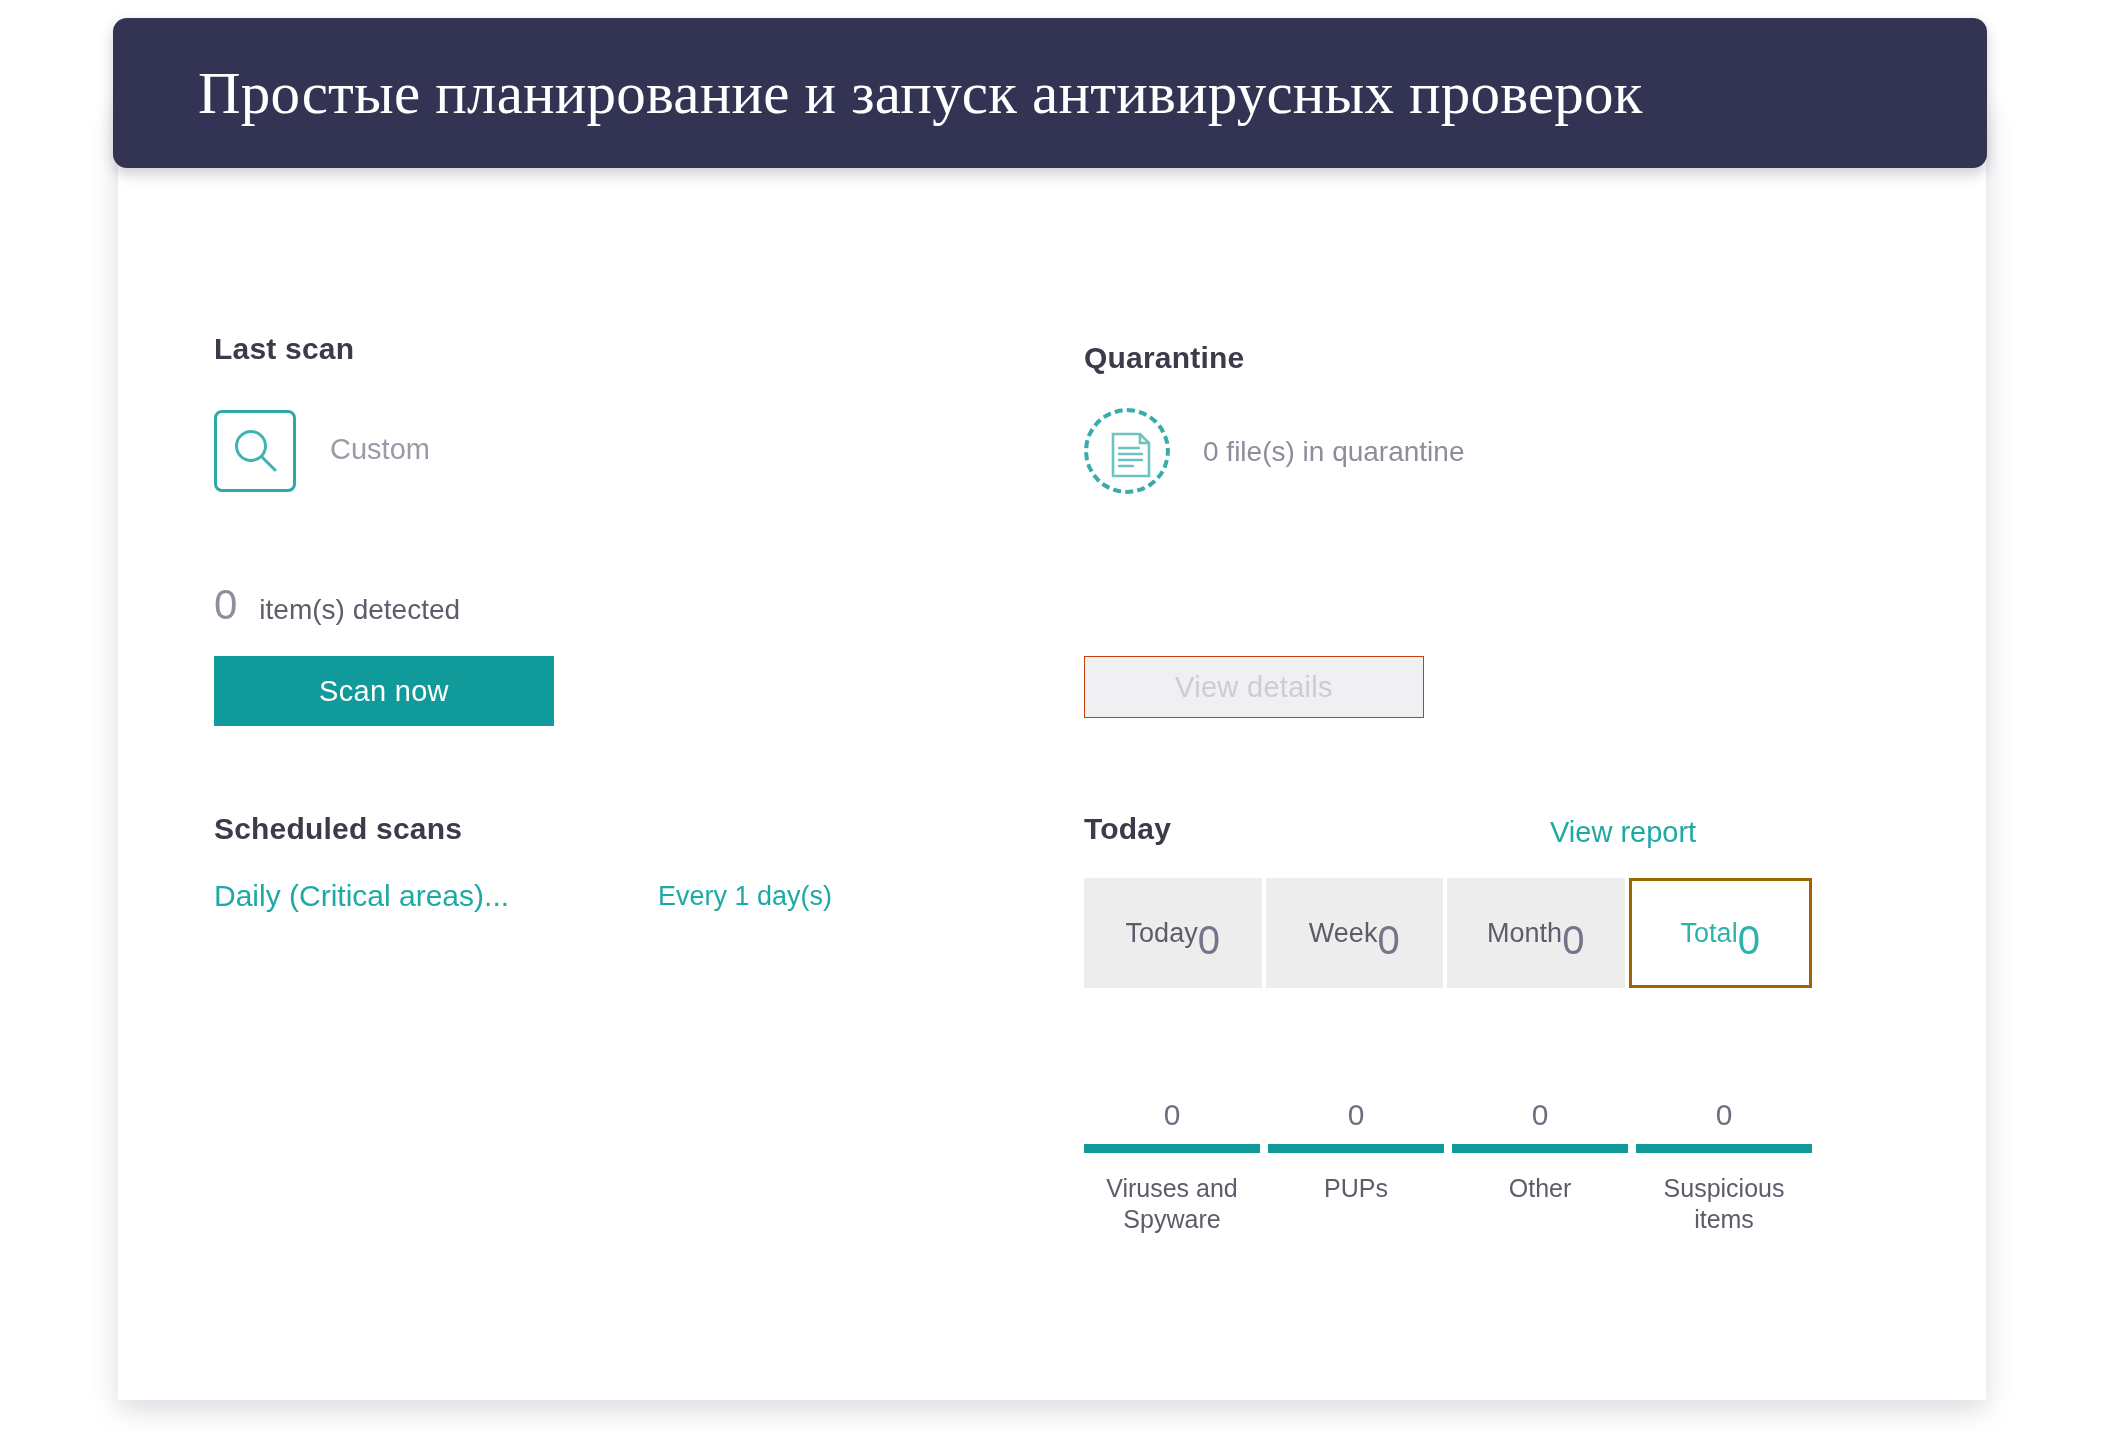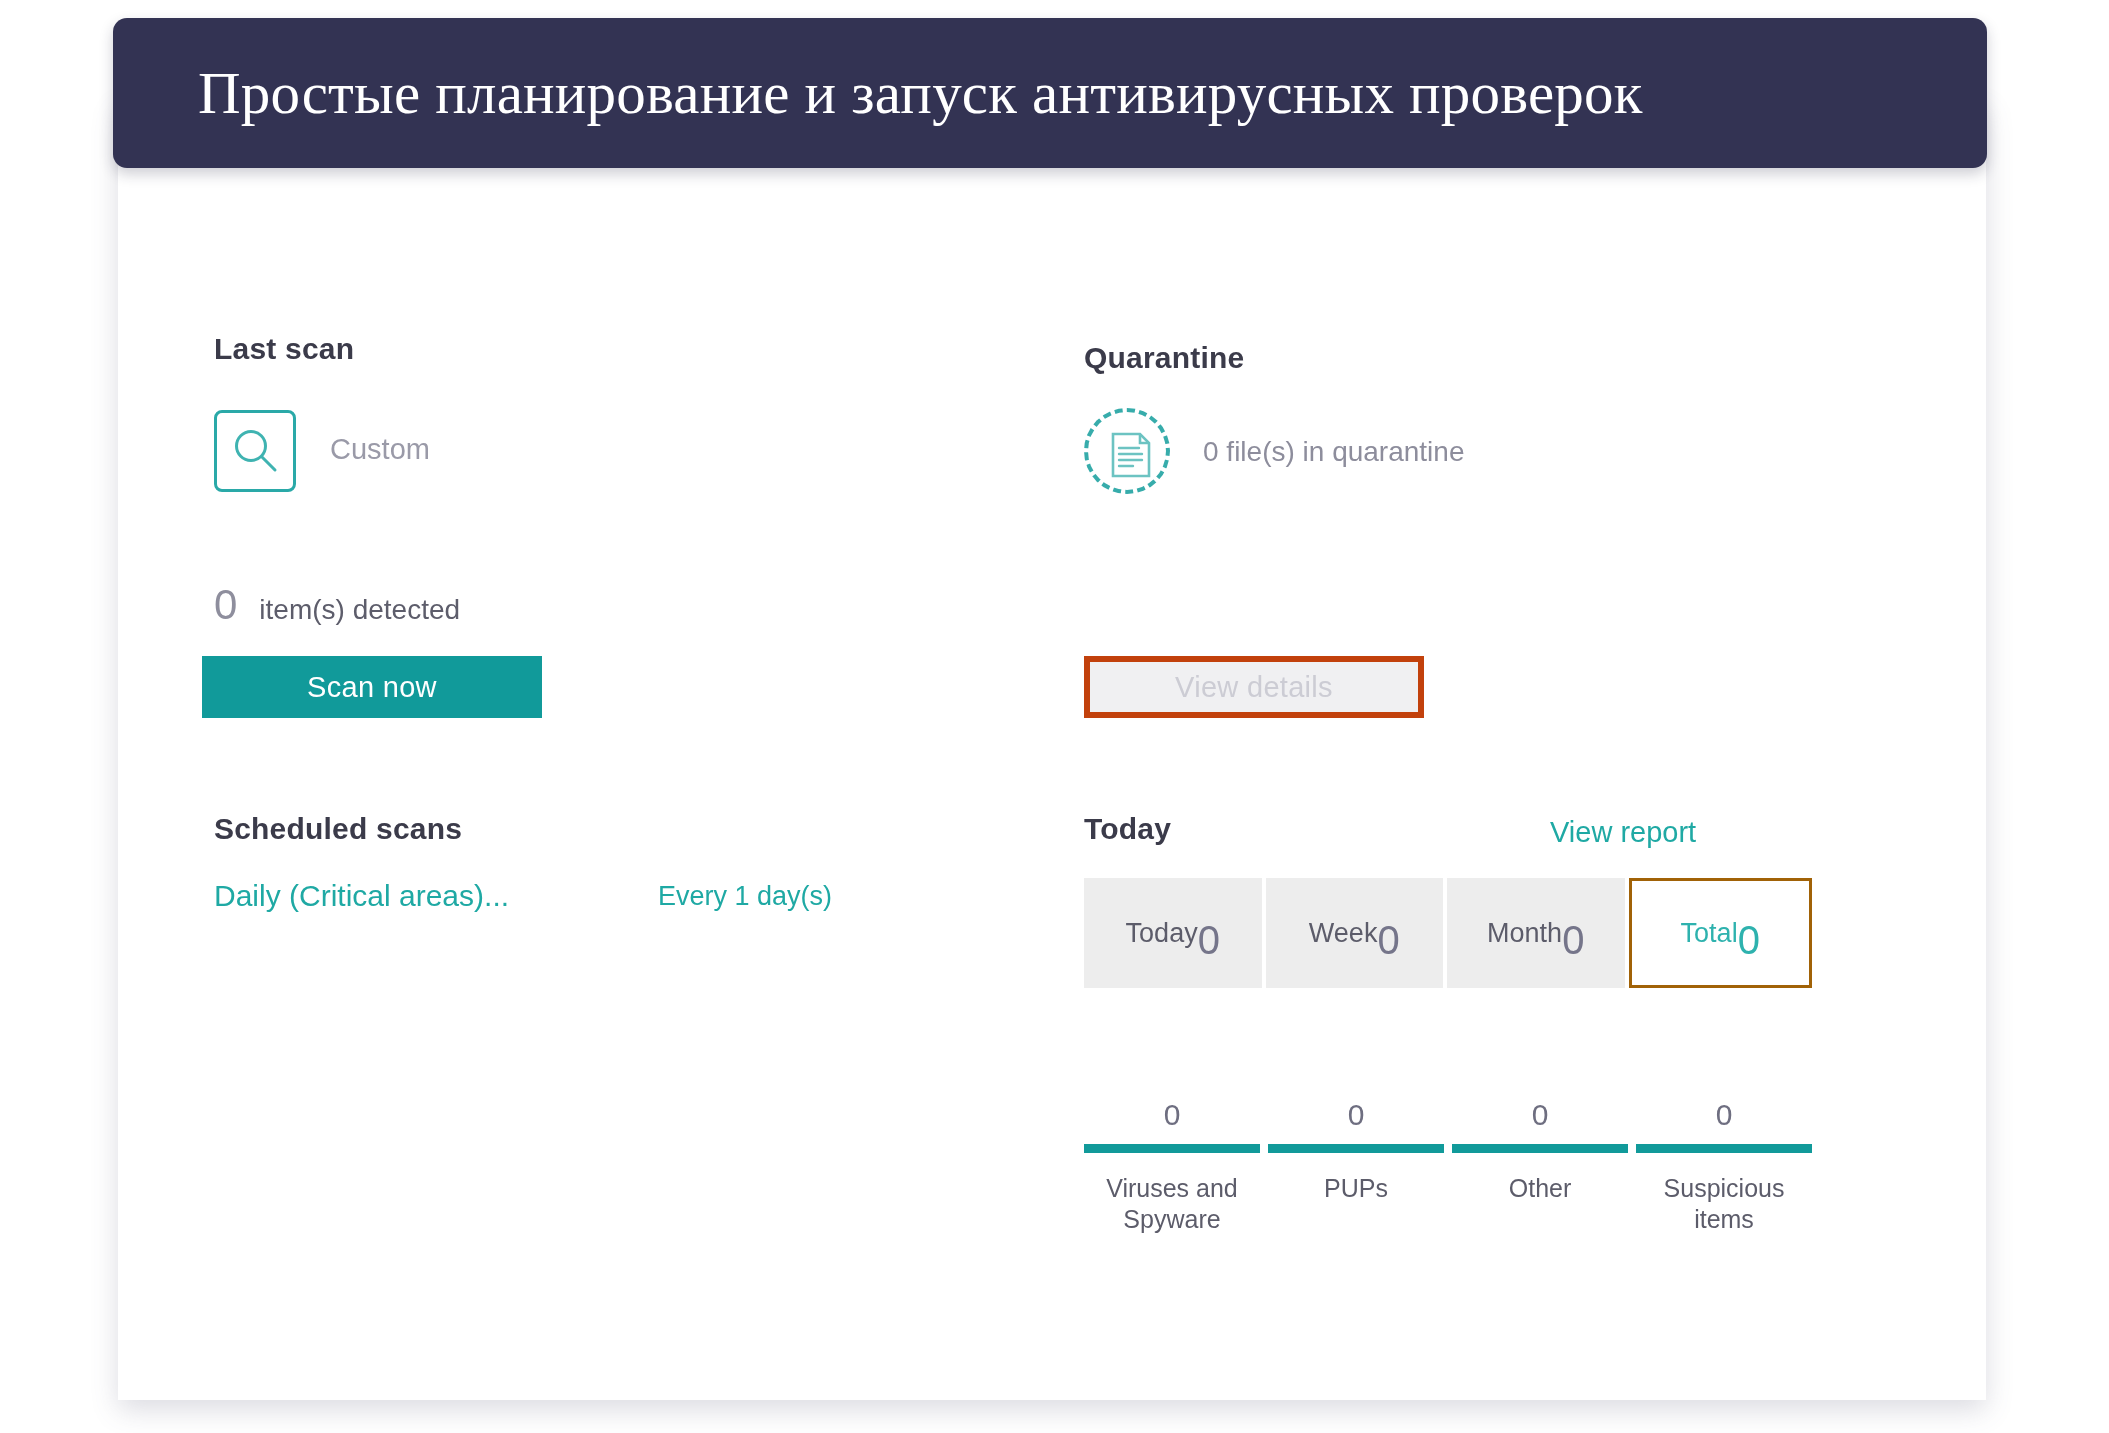--- a/index.html
+++ b/index.html
@@ -123,24 +123,24 @@
     background: #119a9a;
     color: #ffffff;
     border: none;
     font-family: "Liberation Sans", sans-serif;
     font-size: 29px;
     letter-spacing: 0.3px;
     cursor: pointer;
     padding: 0;
   }
   .btn-scan-now {
-    left: 84px;
+    left: 96px;
     top: 556px;
     width: 340px;
-    height: 62px;
+    height: 70px;
   }
   .btn-add-sched {
     left: 96px;
     top: 1022px;
     width: 400px;
     height: 66px;
   }
 
   
   .sched-name {
@@ -180,21 +180,21 @@
     color: #8d8d9c;
   }
 
   .btn-disabled {
     position: absolute;
     left: 966px;
     top: 556px;
     width: 340px;
     height: 62px;
     background: #f0f0f2;
-    border: 6px solid #c2410c;
+    border: 1px solid #c2410c;
     color: #ccccd4;
     font-family: "Liberation Sans", sans-serif;
     font-size: 29px;
     letter-spacing: 0.3px;
     box-sizing: border-box;
     cursor: default;
     padding: 0;
   }
 
   .view-report {

